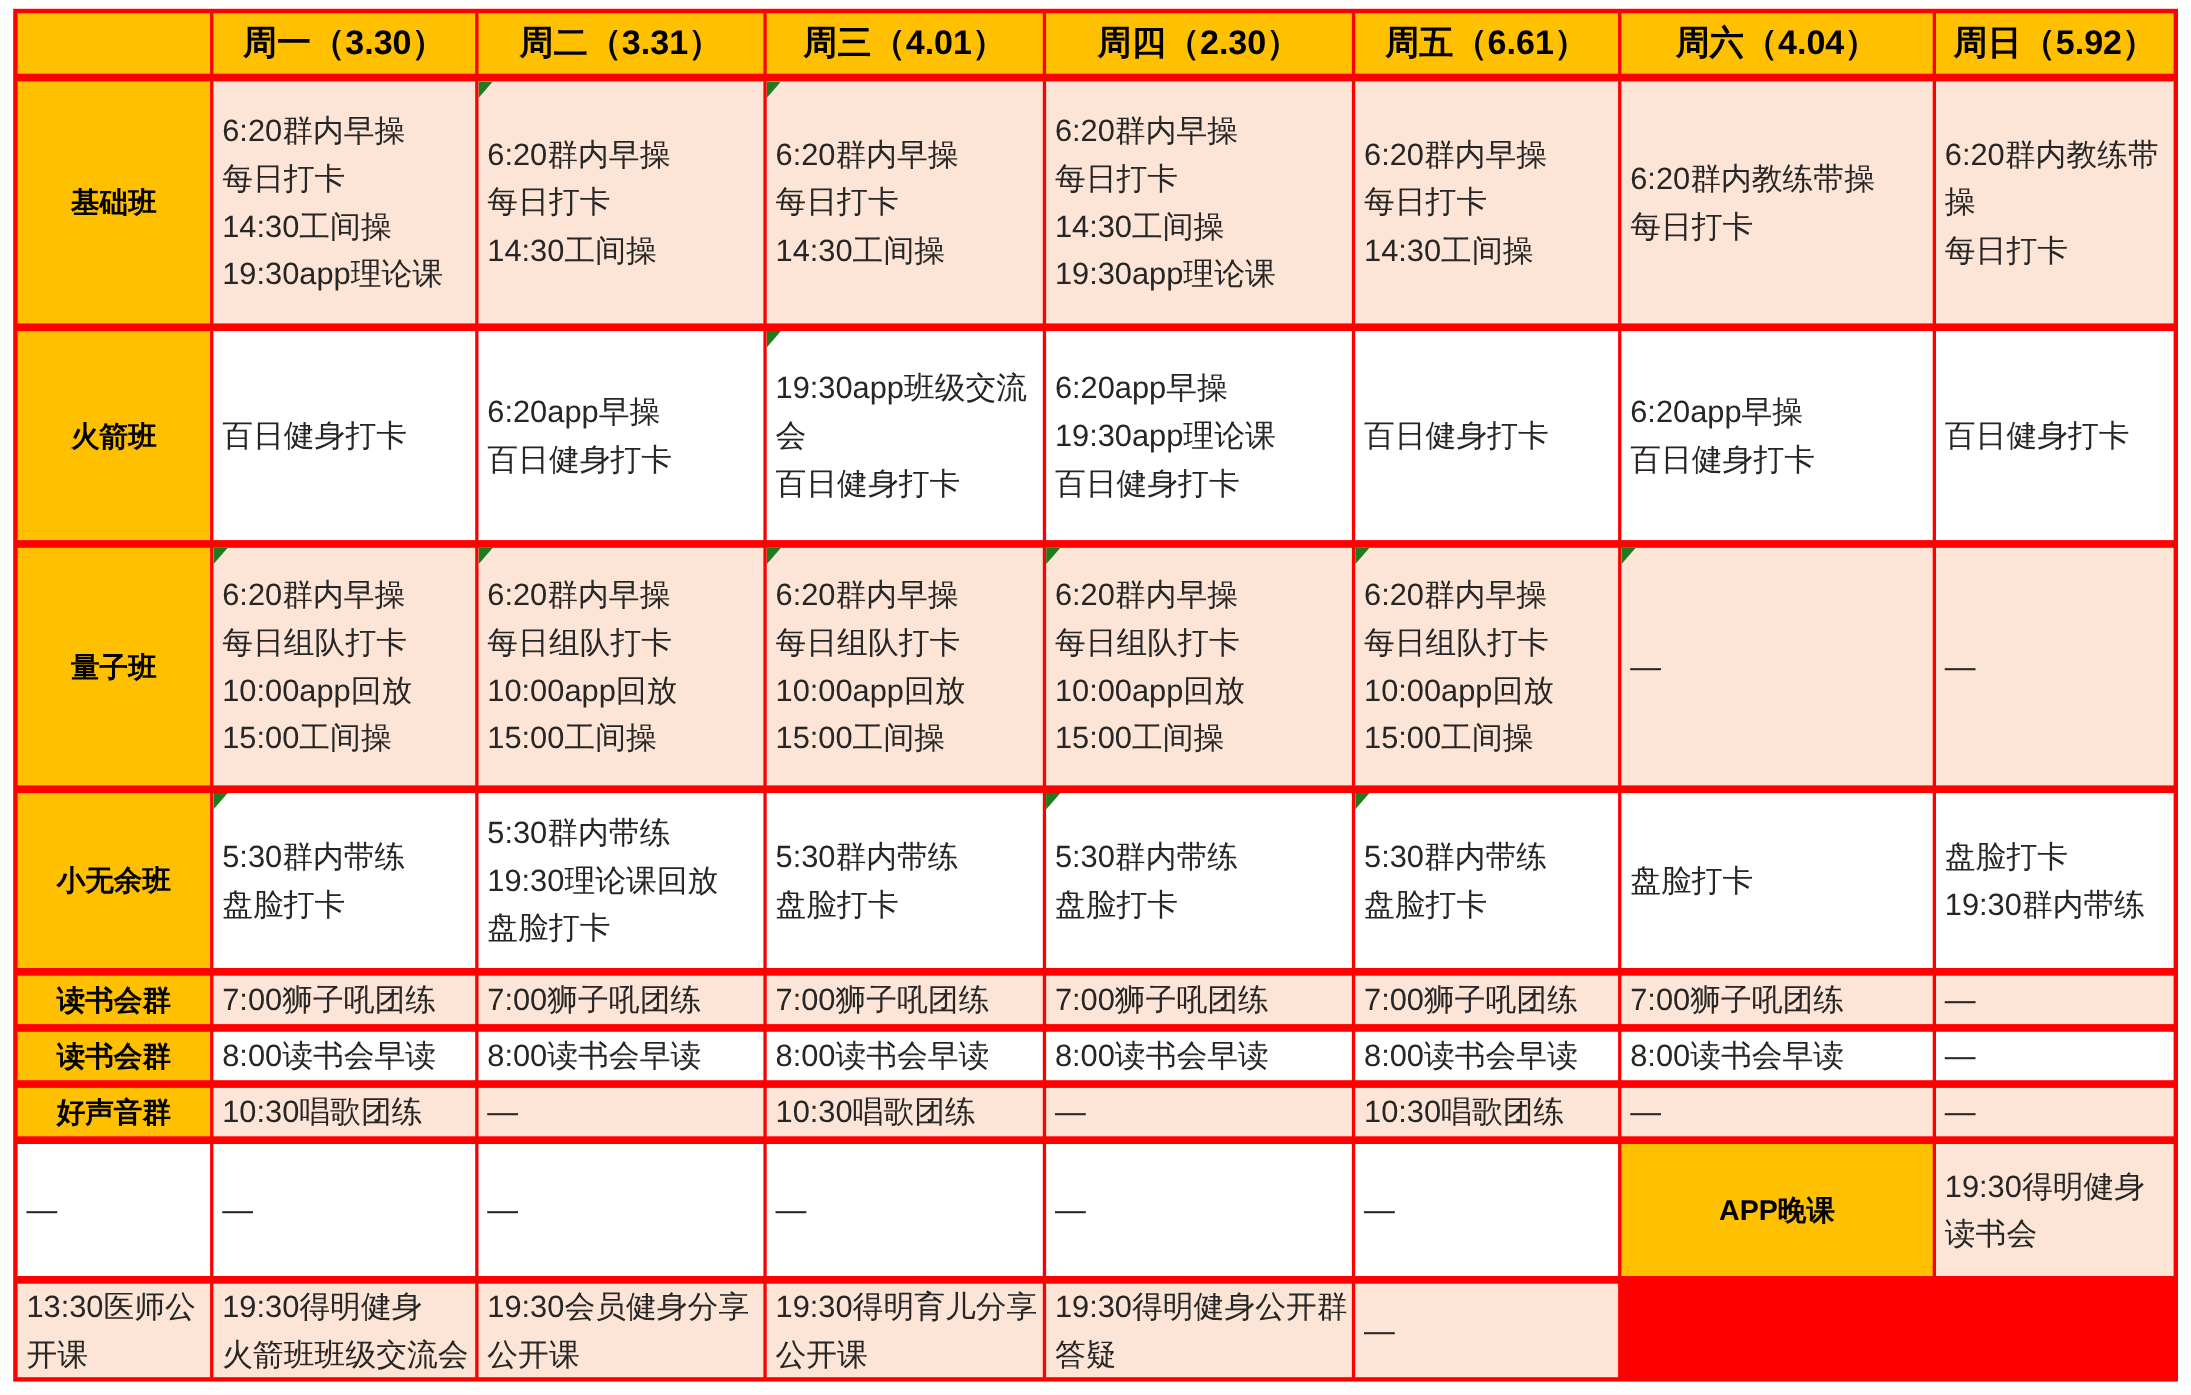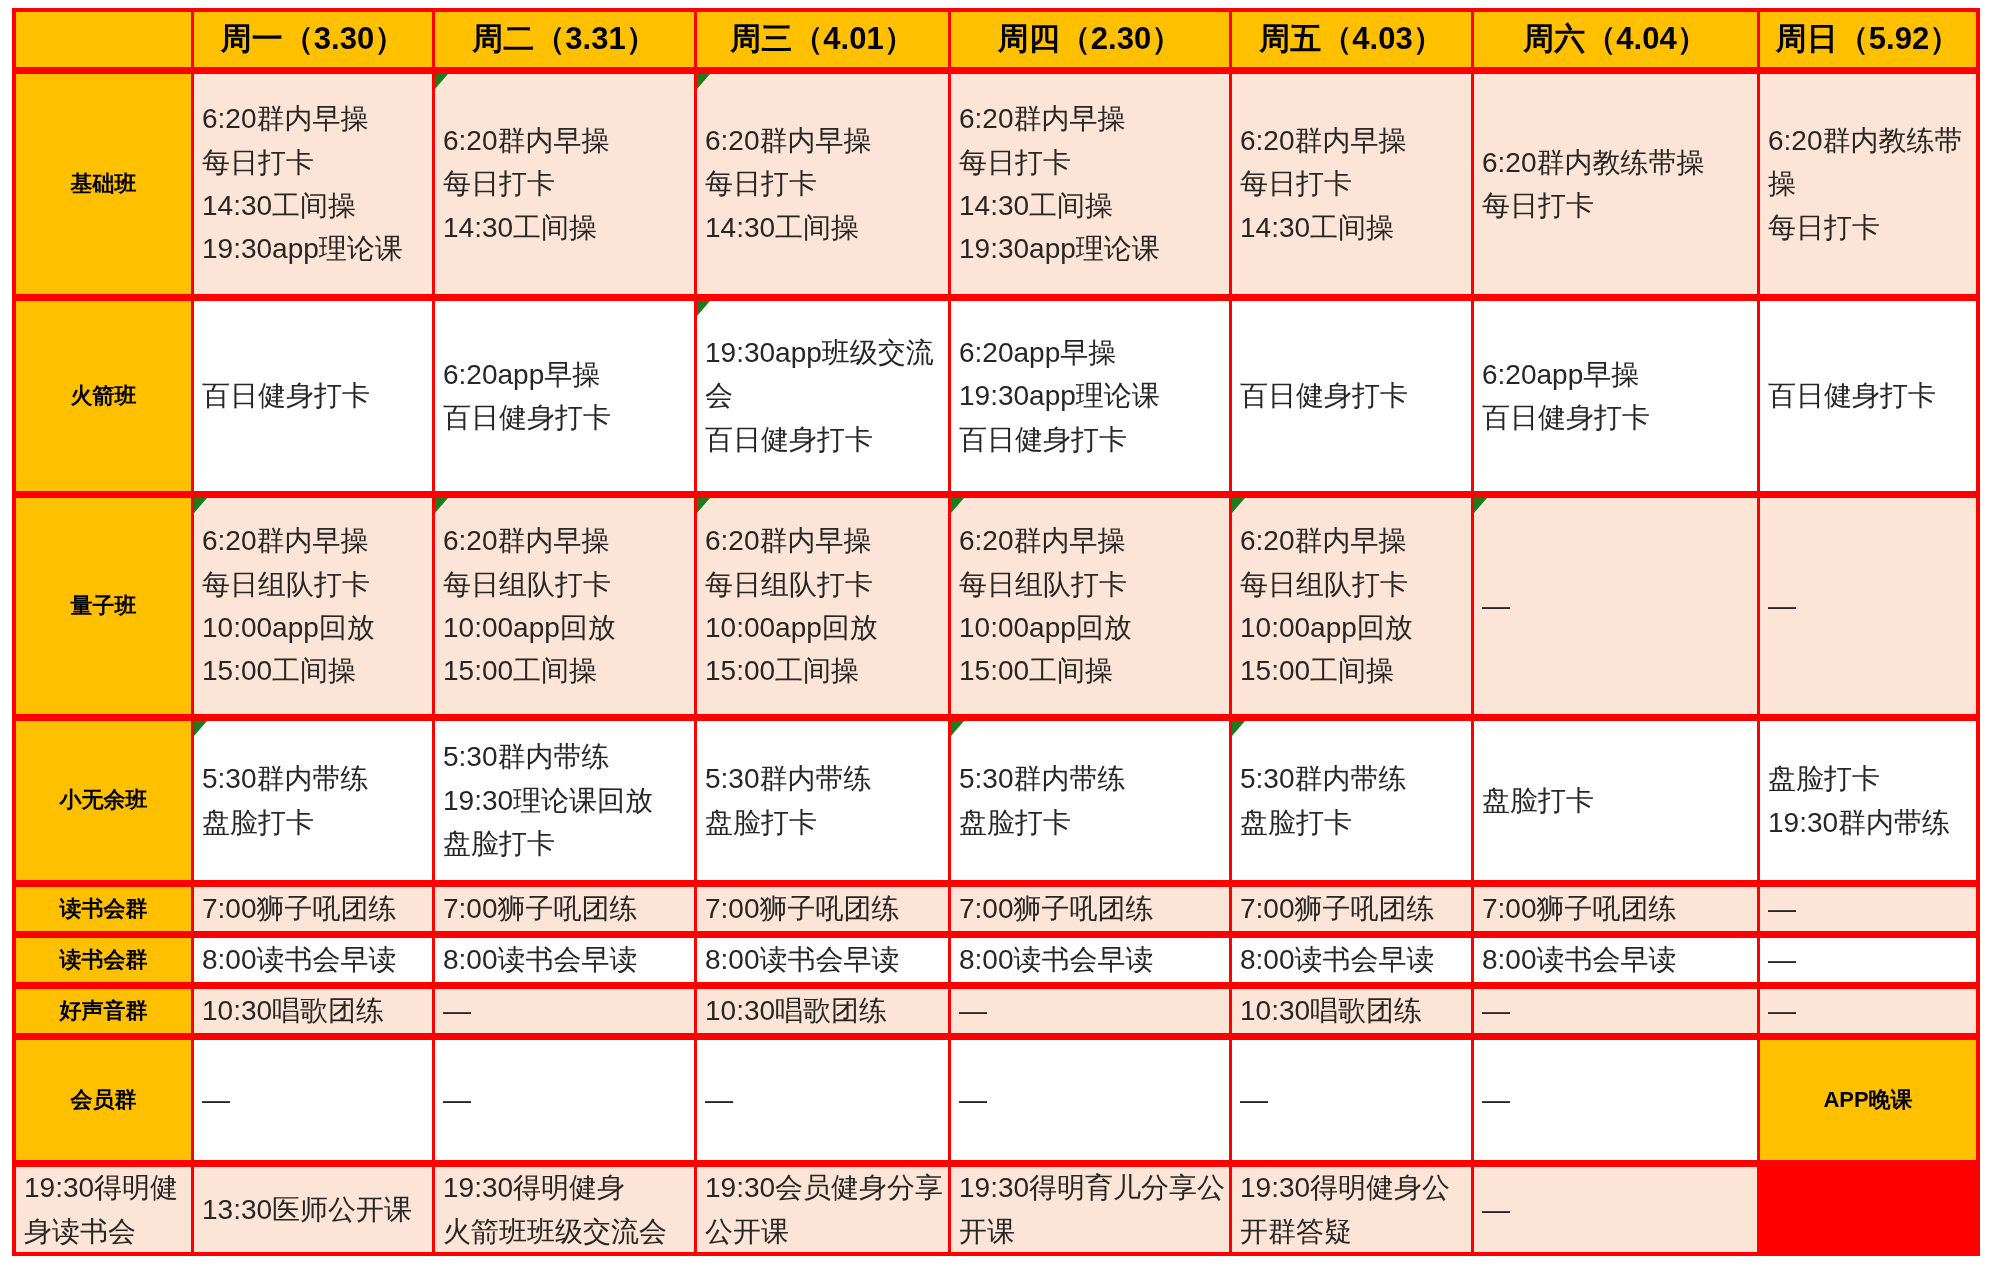--- a/index.html
+++ b/index.html
@@ -29,21 +29,21 @@
     word-break:break-all;
   }
   .cell .line{width:100%;}
   .hdr{
     align-items:center;justify-content:center;text-align:center;
     font-weight:bold;font-size:31px;color:#000000;
     padding:0 2px;letter-spacing:0;
   }
   .rowlabel{
     align-items:center;justify-content:center;text-align:center;
-    font-weight:bold;font-size:22px;color:#000000;
+    font-weight:bold;font-size:26px;color:#000000;
     padding:0 2px;word-break:keep-all;
   }
   .bg-yellow{background:#FFC000;}
   .bg-peach{background:#FCE4D6;}
   .bg-white{background:#FFFFFF;}
   .marker{
     position:absolute;top:0;left:0;width:0;height:0;
     border-top:15px solid #1E7B1E;
     border-right:13px solid transparent;
   }
@@ -51,21 +51,21 @@
 </head>
 <body>
 
 <div class="frame">
   <div class="grid">
       <div class="cell hdr bg-yellow"></div>
       <div class="cell hdr bg-yellow">周一（3.30）</div>
       <div class="cell hdr bg-yellow">周二（3.31）</div>
       <div class="cell hdr bg-yellow">周三（4.01）</div>
       <div class="cell hdr bg-yellow">周四（2.30）</div>
-      <div class="cell hdr bg-yellow">周五（4.03）</div>
+      <div class="cell hdr bg-yellow">周五（6.61）</div>
       <div class="cell hdr bg-yellow">周六（4.04）</div>
       <div class="cell hdr bg-yellow">周日（5.92）</div>
       <div class="cell rowlabel bg-yellow">基础班</div>
       <div class="cell bg-peach">
         <div class="line">6:20群内早操</div>
         <div class="line">每日打卡</div>
         <div class="line">14:30工间操</div>
         <div class="line">19:30app理论课</div>
       </div>
       <div class="cell bg-peach">
@@ -261,21 +261,20 @@
       </div>
       <div class="cell bg-peach">
         <div class="line">10:30唱歌团练</div>
       </div>
       <div class="cell bg-peach">
         <div class="line">—</div>
       </div>
       <div class="cell bg-peach">
         <div class="line">—</div>
       </div>
-      <div class="cell rowlabel bg-yellow">会员群</div>
       <div class="cell bg-white">
         <div class="line">—</div>
       </div>
       <div class="cell bg-white">
         <div class="line">—</div>
       </div>
       <div class="cell bg-white">
         <div class="line">—</div>
       </div>
       <div class="cell bg-white">

